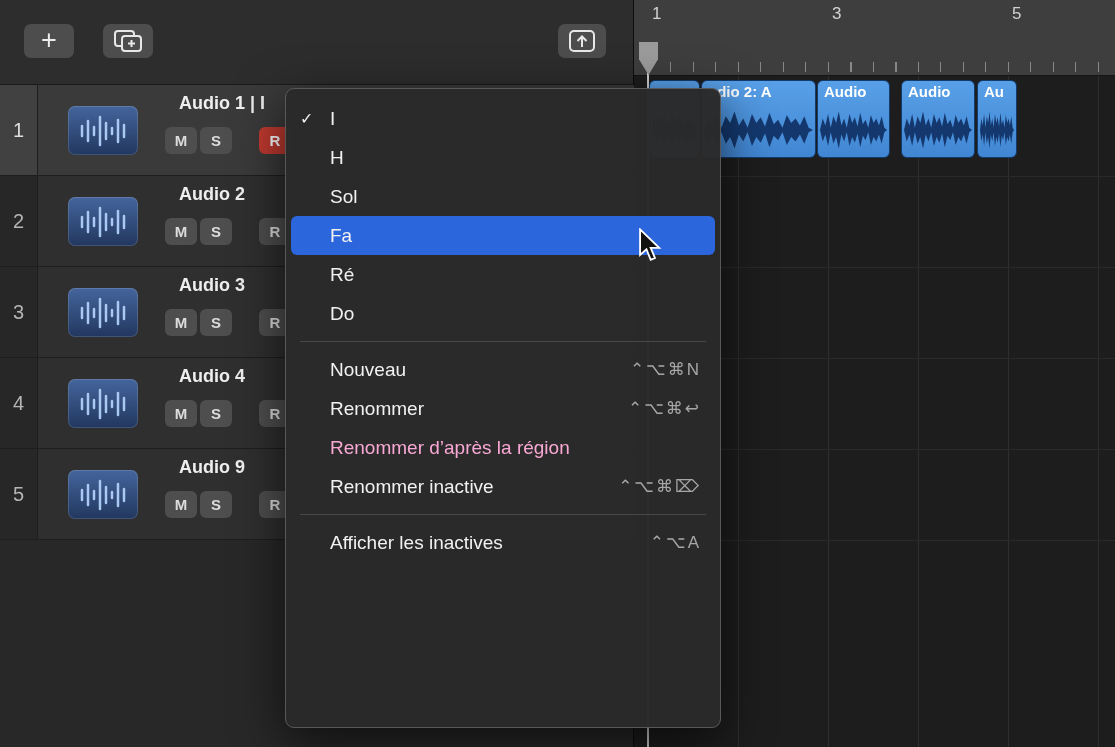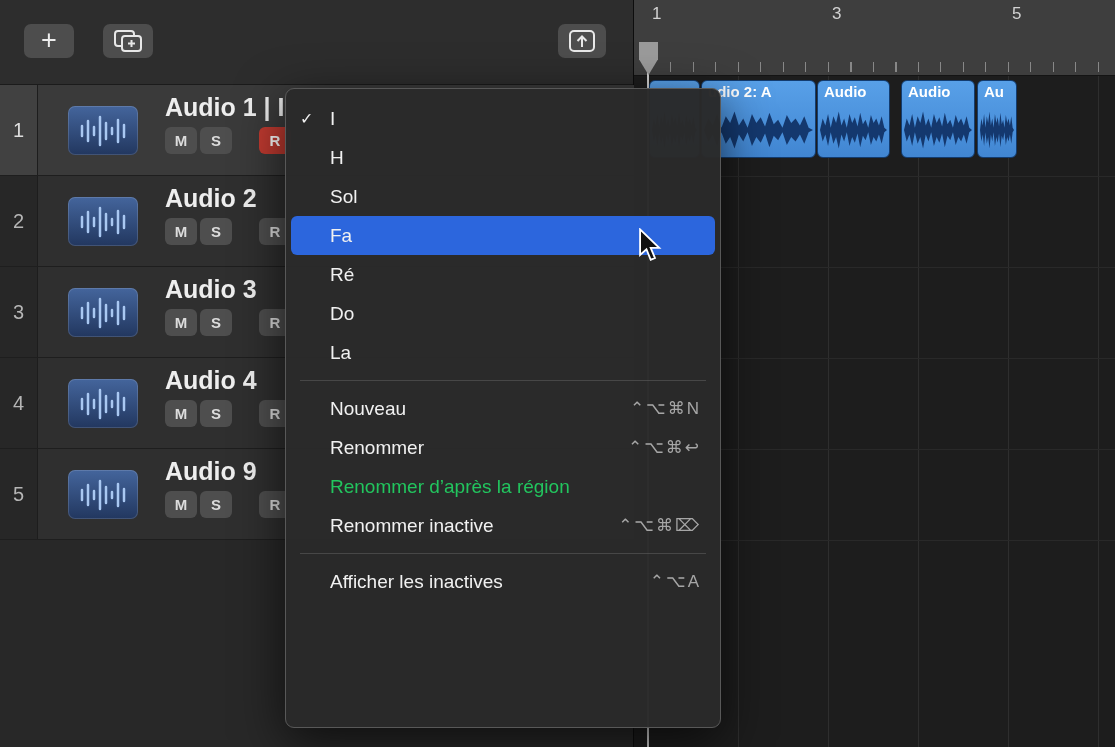--- a/index.html
+++ b/index.html
@@ -22,21 +22,21 @@
                border-bottom:1px solid #1e1e1e; }
   .track-row.selected { background:#3a3a3a; }
   .row-num { position:absolute; left:0; top:0; width:38px; height:100%; background:#272727;
              border-right:1px solid #1d1d1d; color:#b5b5b5; font-size:20px;
              display:flex; align-items:center; justify-content:center; }
   .track-row.selected .row-num { background:#414141; color:#dedede; }
   .thumb { position:absolute; left:68px; top:21px; width:70px; height:49px; border-radius:7px;
            background:linear-gradient(#44659c,#22375f);
            box-shadow:inset 0 0 0 1px rgba(255,255,255,0.14);
            display:flex; align-items:center; justify-content:center; }
-  .tname { position:absolute; left:165px; top:8px; font-size:25px; font-weight:700;
+  .tname { position:absolute; left:179px; top:8px; font-size:18px; font-weight:700;
            color:#eeeeee; white-space:nowrap; }
   .tbtns { position:absolute; left:165px; top:42px; display:flex; gap:3px; }
   .sbtn { width:32px; height:27px; border-radius:6px; background:#4e4e4e; color:#dcdcdc;
           font-size:15px; font-weight:700; display:flex; align-items:center; justify-content:center; }
   .sbtn.r { margin-left:24px; }
   .sbtn.r.armed { background:#c03a30; color:#ffffff; }
   .panel-rest { position:absolute; left:0; top:540px; width:633px; bottom:0; background:#282828; }
 
   
   .timeline { position:absolute; left:634px; top:0; width:481px; height:747px; background:#1d1d1d; }
@@ -72,21 +72,21 @@
 
   
   .menu { position:absolute; left:285px; top:88px; width:436px; height:640px; z-index:50;
           background:rgba(42,42,42,0.98); border:1px solid #585858; border-radius:9px;
           box-shadow:0 14px 50px rgba(0,0,0,0.65); padding:10px 0; }
   .mi { height:39px; display:flex; align-items:center; padding:0 14px 0 39px;
         margin:0 5px; border-radius:6px; font-size:19px; color:#f1f1f1; position:relative; }
   .mi .chk { position:absolute; left:9px; font-size:16px; }
   .mi.hl { background:#2c66dd; }
   .mi .sc { margin-left:auto; color:#a6a6a6; font-size:17px; letter-spacing:2px; white-space:nowrap; }
-  .mi.disabled { color:#22c55e;text-align:right; }
+  .mi.disabled { color:#f9a8d4;text-align:right; }
   .msep { height:1px; background:#5c5c5c; opacity:.6; margin:8px 14px; }
 
   .cursor { position:absolute; left:638px; top:228px; z-index:60; }
 </style>
 </head>
 <body>
 
 <div class="canvas">
 
   <div class="left-panel">
@@ -251,23 +251,20 @@
     </div>
     <div class="mi hl">
       <span>Fa</span>
     </div>
     <div class="mi">
       <span>Ré</span>
     </div>
     <div class="mi">
       <span>Do</span>
     </div>
-    <div class="mi">
-      <span>La</span>
-    </div>
 
     <div class="msep"></div>
 
     <div class="mi">
       <span>Nouveau</span>
       <span class="sc">⌃⌥⌘N</span>
     </div>
     <div class="mi">
       <span>Renommer</span>
       <span class="sc">⌃⌥⌘↩</span>

